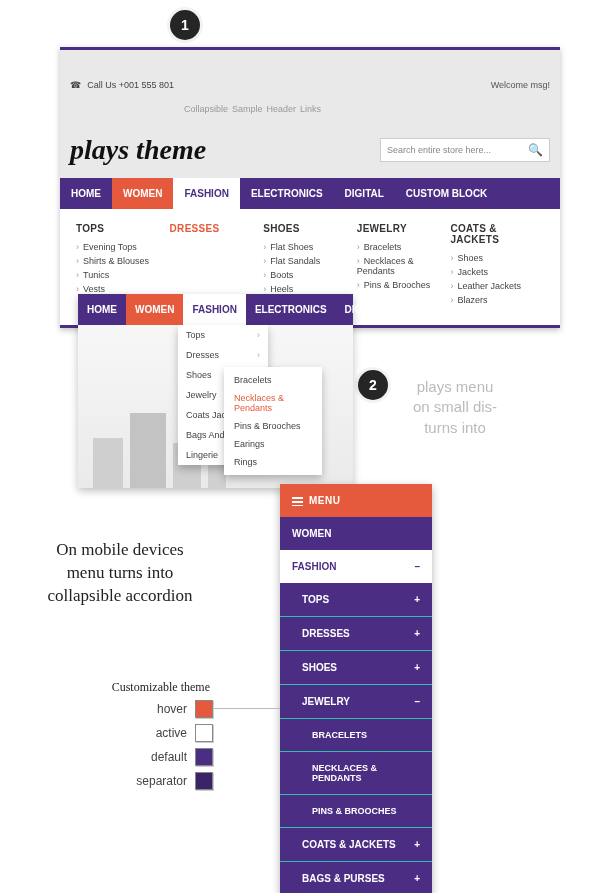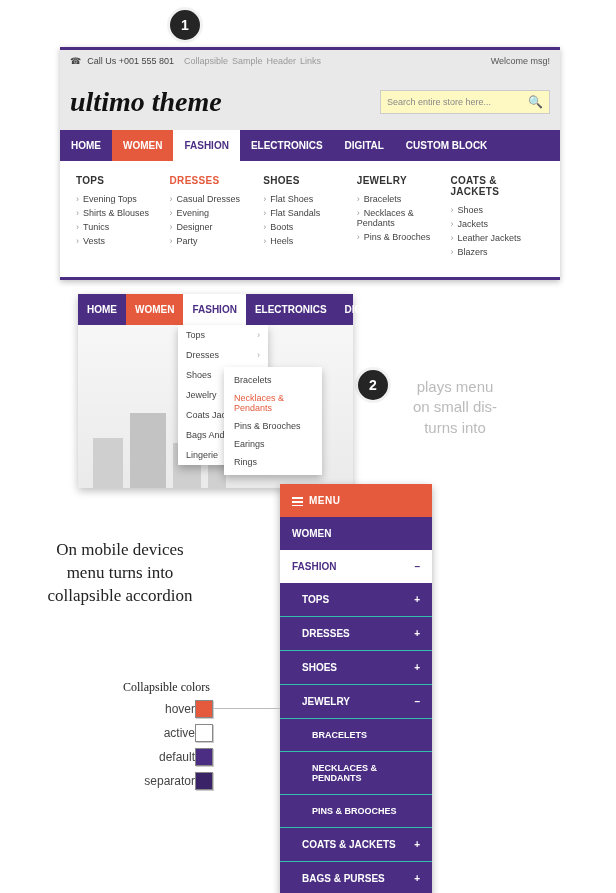--- a/index.html
+++ b/index.html
@@ -6,25 +6,25 @@
 body { background:#fff; width:616px; position:relative; font-size:11px; color:#333; }
 .stage { position:relative; width:616px; height:893px; overflow:hidden; }
 
 
 .badge { position:absolute; width:30px; height:30px; border-radius:50%; background:#252525; color:#fff; display:flex; align-items:center; justify-content:center; font-weight:bold; font-size:14px; box-shadow:0 0 0 3px rgba(0,0,0,0.05); }
 
 
 .p1 { position:absolute; left:60px; top:47px; width:500px; background:#e9e9e9; border-top:3px solid #4b2e83; box-shadow:0 2px 6px rgba(0,0,0,.25);}
 .p1-topbar { background:#e9e9e9; padding:6px 10px; font-size:9px; color:#444; display:flex; align-items:center; gap:4px;}
 .p1-topbar .phone { margin-right:2px;}
-.p1-topbar .grey { color:#999;}
+.p1-topbar .grey { color:#999;margin-top:48px;}
 .p1-topbar .right { margin-left:auto; color:#555;text-align:center;}
 .p1-header { display:flex; align-items:center; padding:14px 10px 12px;}
 .p1-logo { font-family: 'Brush Script MT', cursive; font-size:28px; font-style:italic; font-weight:bold; color:#111;}
-.p1-search { margin-left:auto; width:170px; height:24px; background:#fef9c3; border:1px solid #ccc; display:flex; align-items:center; padding:0 6px; font-size:9px; color:#888; position:relative;}
+.p1-search { margin-left:auto; width:170px; height:24px; background:#ffffff; border:1px solid #ccc; display:flex; align-items:center; padding:0 6px; font-size:9px; color:#888; position:relative;}
 .p1-search .mag { margin-left:auto; color:#333; font-size:12px;}
 .p1-nav { display:flex; background:#4b2e83; color:#fff; font-size:10px; font-weight:bold;}
 .p1-nav .item { padding:10px 11px; cursor:pointer;}
 .p1-nav .item.active { background:#e55a3c;}
 .p1-nav .item.open { background:#fff; color:#4b2e83;}
 .p1-mega { background:#fff; padding:14px 16px 18px; display:flex; gap:0; border-bottom:3px solid #4b2e83; box-shadow:inset 0 -1px 0 rgba(0,0,0,0);}
 .p1-mega .col { flex:1; font-size:9px;}
 .p1-mega .col h5 { font-size:10px; font-weight:bold; color:#333; margin-bottom:6px; letter-spacing:.3px;}
 .p1-mega .col.on h5 { color:#e55a3c;}
 .p1-mega .col ul { list-style:none;}
@@ -62,21 +62,21 @@
 .p3 .row.sub    { background:#4b2e83; color:#fff; font-weight:bold; padding:10px 12px 10px:30px; padding-left:32px; font-size:9px;}
 .p3 .row .sign  { font-weight:bold;}
 .p3 .sepw { height:1px; background:rgba(255,255,255,.12);}
 
 
 .lbl3 { position:absolute; left:40px; top:539px; width:160px; font-family: Georgia, 'Times New Roman', serif; font-size:17px; color:#222; text-align:center; line-height:1.35;}
 .lbl3c { position:absolute; left:60px; top:680px; width:150px; font-family: Georgia, 'Times New Roman', serif; font-size:12px; color:#222; text-align:right;}
 
 
 .swatches { position:absolute; left:118px; top:700px; width:95px; }
-.swatches .srow { display:flex; align-items:center; justify-content:flex-end; margin-bottom:6px; font-family: Georgia, serif; font-size:12px; color:#444;}
+.swatches .srow { display:flex; align-items:center; justify-content:flex-end; gap:8px; margin-bottom:6px; font-family: Georgia, serif; font-size:12px; color:#444;}
 .swatches .box { width:18px; height:18px; border:1px solid #888; box-shadow:1px 1px 0 #ccc;}
 .conn3 { position:absolute; left:214px; top:708px; width:66px; height:0; border-top:1px solid #bbb;}
 
 .head .bars { display:inline-block; width:11px; height:9px; background:linear-gradient(#fff 0 2px, transparent 2px 4px, #fff 4px 6px, transparent 6px 8px, #fff 8px 10px); margin-right:6px; vertical-align:middle;}
 </style>
 </head>
 <body>
 <div class="stage">
 
 <div class="badge" style="left:170px; top:10px;">1</div>
@@ -86,21 +86,21 @@
   <div class="p1-topbar">
     <span class="phone">☎</span>
     <span>Call Us +001 555 801</span>
     <span class="grey" style="margin-left:6px;">Collapsible</span>
     <span class="grey">Sample</span>
     <span class="grey">Header</span>
     <span class="grey">Links</span>
     <span class="right">Welcome msg!</span>
   </div>
   <div class="p1-header">
-    <div class="p1-logo">ultimo theme</div>
+    <div class="p1-logo">plays theme</div>
     <div class="p1-search">
       <span>Search entire store here...</span>
       <span class="mag">🔍</span>
     </div>
   </div>
   <div class="p1-nav">
     <div class="item">HOME</div>
     <div class="item active">WOMEN</div>
     <div class="item open">FASHION</div>
     <div class="item">ELECTRONICS</div>
@@ -112,26 +112,20 @@
           <h5>TOPS</h5>
           <ul>
             <li>Evening Tops</li>
             <li>Shirts &amp; Blouses</li>
             <li>Tunics</li>
             <li>Vests</li>
           </ul>
         </div>
         <div class="col on">
           <h5>DRESSES</h5>
-          <ul>
-            <li>Casual Dresses</li>
-            <li>Evening</li>
-            <li>Designer</li>
-            <li>Party</li>
-          </ul>
         </div>
         <div class="col">
           <h5>SHOES</h5>
           <ul>
             <li>Flat Shoes</li>
             <li>Flat Sandals</li>
             <li>Boots</li>
             <li>Heels</li>
           </ul>
         </div>
@@ -261,21 +255,21 @@
       </div>
       <div class="sepw"></div>
       <div class="row cat">
         <span>BAGS &amp; PURSES</span>
         <span class="sign">+</span>
       </div>
       <div class="sepw"></div>
     </div>
 
 <div class="lbl3">On mobile devices menu turns into collapsible accordion</div>
-<div class="lbl3c">Collapsible colors</div>
+<div class="lbl3c">Customizable theme</div>
 
 <div class="swatches" id="swatches">
       <div class="srow">
         <span>hover</span>
         <span class="box" style="background: rgb(229, 90, 60);"></span>
       </div>
       <div class="srow">
         <span>active</span>
         <span class="box" style="background: rgb(255, 255, 255);"></span>
       </div>

